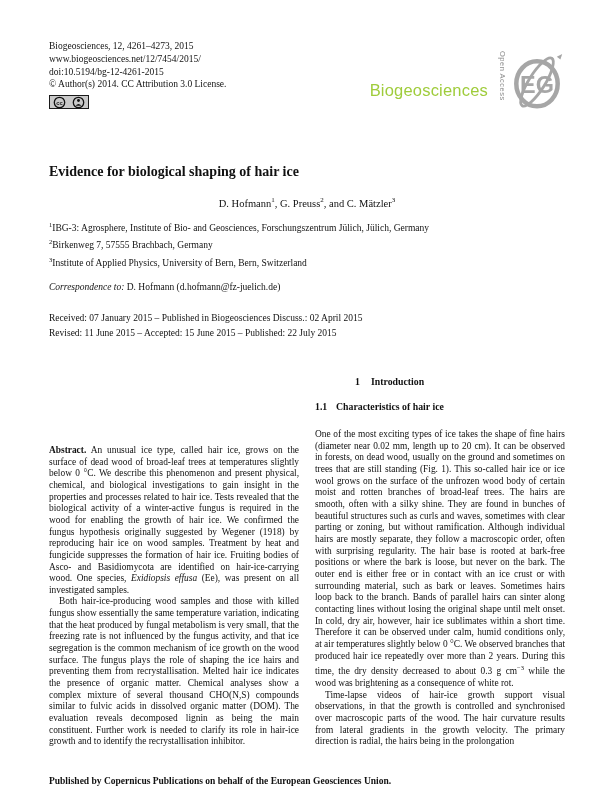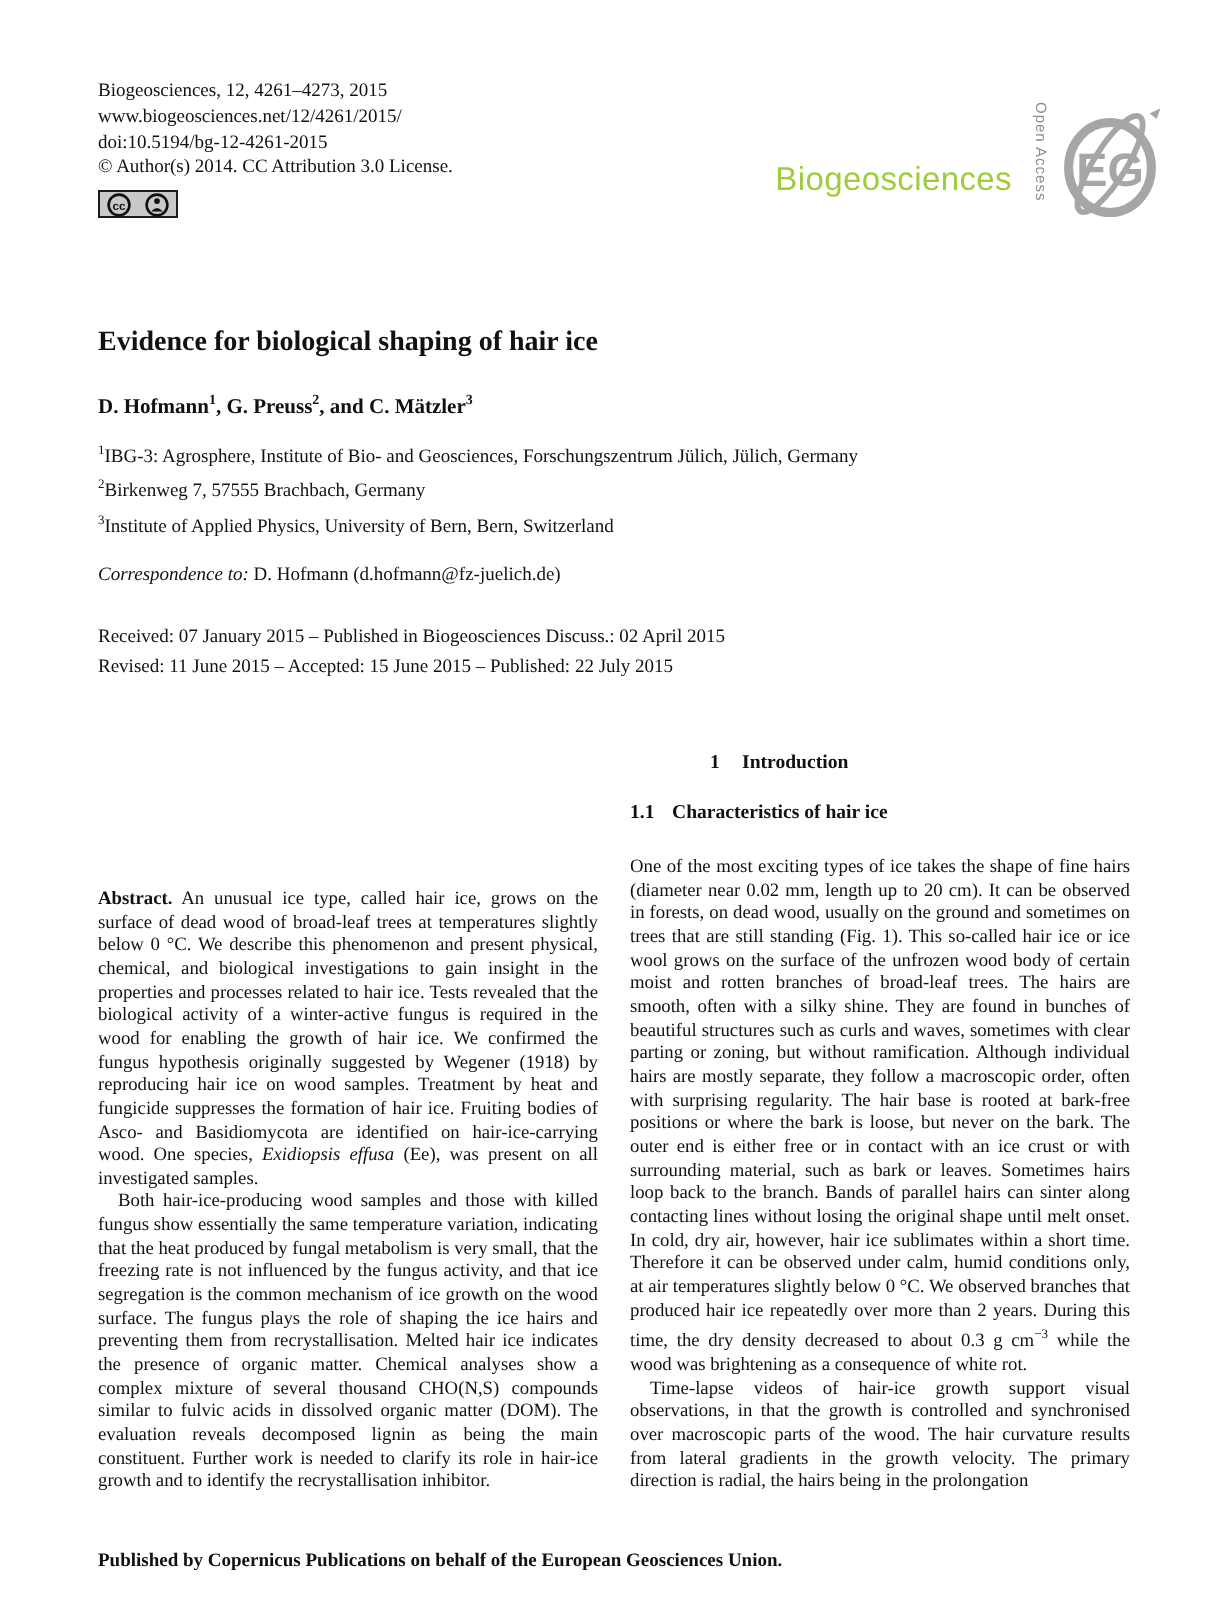--- a/index.html
+++ b/index.html
@@ -8,21 +8,21 @@
     width:612px; height:802px;
     margin:0 auto;
     background:#ffffff;
     font-family:"Liberation Serif", serif;
     color:#111;
     overflow:hidden;
   }
 
   
   .header {
-    position:absolute; top:40px; left:49px; right:30px;
+    position:absolute; top:40px; left:49px; right:48px;
     display:flex; justify-content:space-between; align-items:flex-start;
   }
   .journal-info { font-size:9.5px; line-height:12.8px; }
   .cc-badge {
     margin-top:4px;
     width:40px; height:14px;
     background:#c9c9c9;
     border:1px solid #1a1a1a;
     display:flex; align-items:center; justify-content:space-around;
     box-sizing:border-box;
@@ -43,21 +43,21 @@
     writing-mode:vertical-rl;
     text-orientation:mixed;
     letter-spacing:0.5px;
     height:62px;
     margin-right:3px;
   }
 
   
   .title-block { position:absolute; top:164px; left:49px; width:516px; }
   .paper-title { font-size:14px; font-weight:bold; margin:0 0 14px 0; }
-  .authors { font-size:10.5px; font-weight:bold; margin:16px 0 9px 0; }
+  .authors { font-size:10.5px; font-weight:normal; margin:16px 0 9px 0;text-align:center; }
   .authors sup { font-size:7px; }
   .affiliations { font-size:9.5px; line-height:13.8px; margin:0 0 11px 0; }
   .affiliations sup { font-size:6.5px; }
   .correspondence { font-size:9.5px; margin:0 0 19px 0; }
   .correspondence .corr-label { font-style:italic; }
   .dates { font-size:9.5px; line-height:14.5px; }
 
   
   .body-cols {
     position:absolute; top:330px; left:49px; width:516px; height:418px;
@@ -80,21 +80,21 @@
   }
 </style>
 </head>
 <body>
 
 <div class="page">
 
   <div class="header">
     <div class="journal-info">
       <div>Biogeosciences, 12, 4261–4273, 2015</div>
-      <div>www.biogeosciences.net/12/4261/2015/</div>
+      <div>www.biogeosciences.net/12/7454/2015/</div>
       <div>doi:10.5194/bg-12-4261-2015</div>
       <div>© Author(s) 2014. CC Attribution 3.0 License.</div>
       <div class="cc-badge">
         <svg width="13" height="13" viewBox="0 0 20 20">
           <circle cx="10" cy="10" r="8" fill="none" stroke="#111" stroke-width="2"></circle>
           <text x="10" y="13.5" text-anchor="middle" font-size="9" font-family="Liberation Sans, sans-serif" fill="#111" font-weight="bold">cc</text>
         </svg>
         <svg width="13" height="13" viewBox="0 0 20 20">
           <circle cx="10" cy="10" r="8" fill="none" stroke="#111" stroke-width="2"></circle>
           <circle cx="10" cy="7" r="2.2" fill="#111"></circle>

